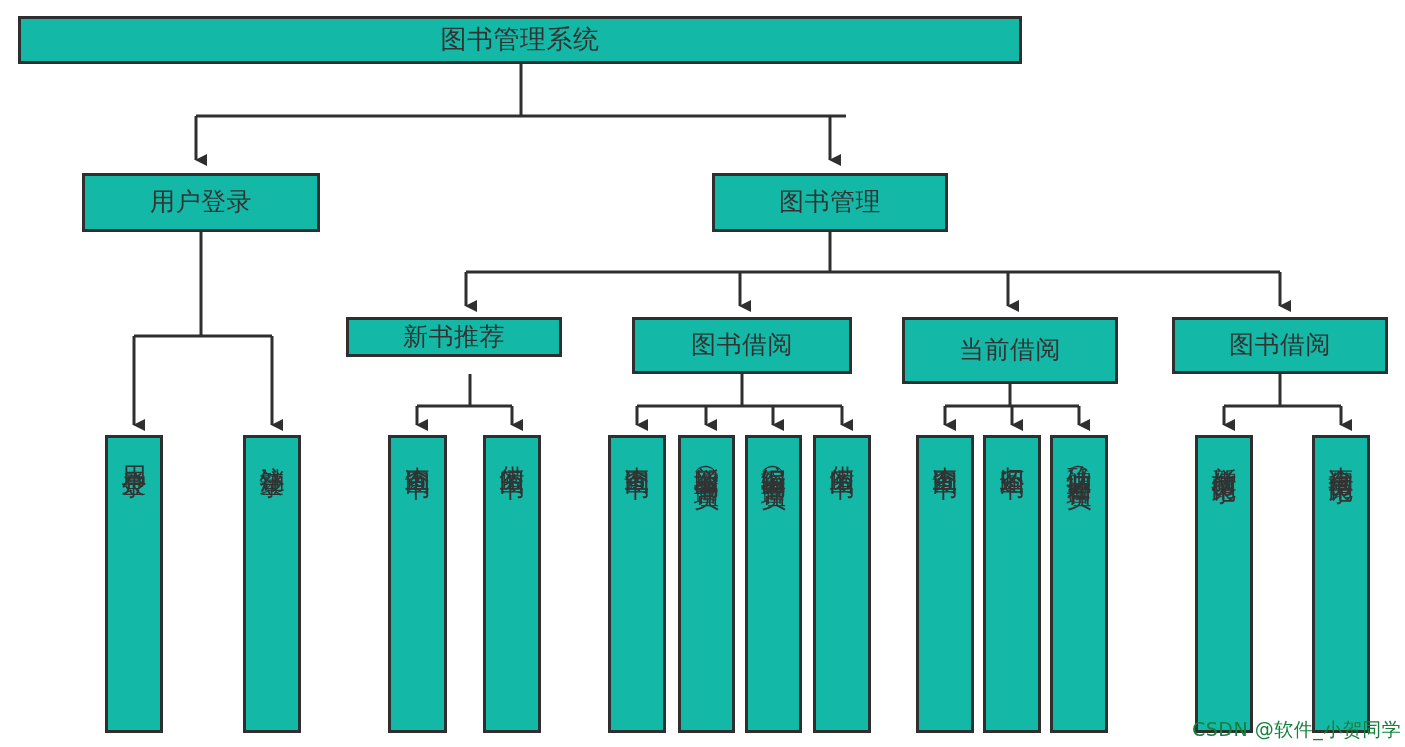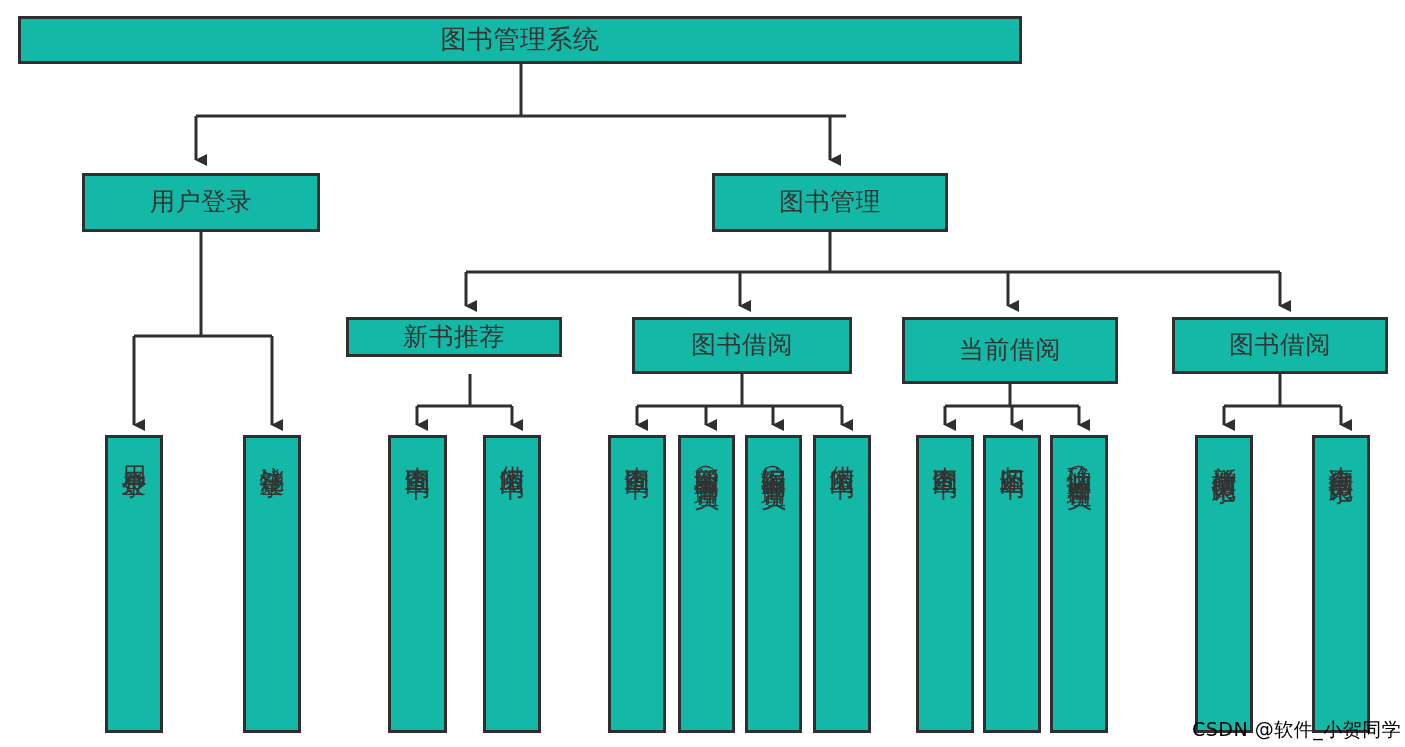--- a/index.html
+++ b/index.html
@@ -59,21 +59,21 @@
   .node.vert .label {
     writing-mode: vertical-rl;
     text-orientation: upright;
     font-size: 25px;
     line-height: 1.0;
     letter-spacing: 3px;
     text-align: left;
   }
   .watermark {
     position: absolute;
-    color: #000000;
+    color: #15803d;
     font-size: 19px;
     letter-spacing: 0.5px;
     white-space: nowrap;
     z-index: 5;
     pointer-events: none;
   }
 </style>
 </head>
 <body>
 

